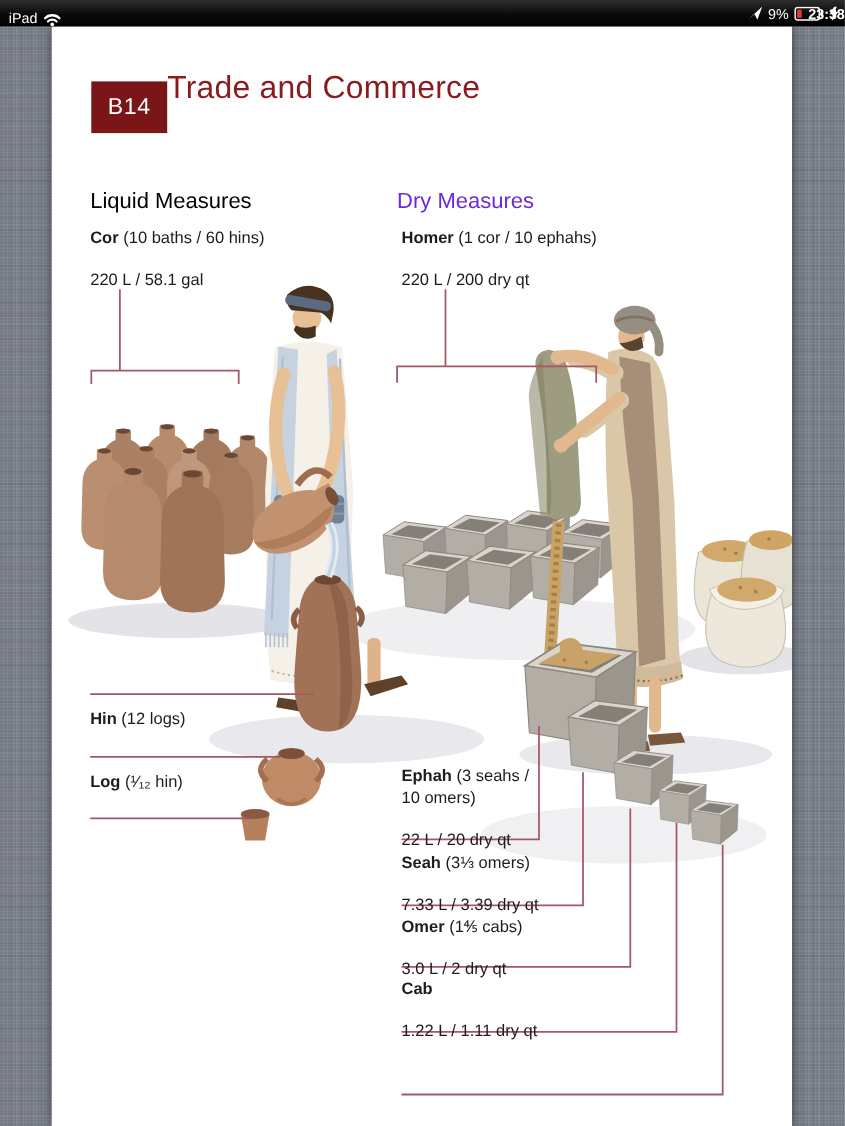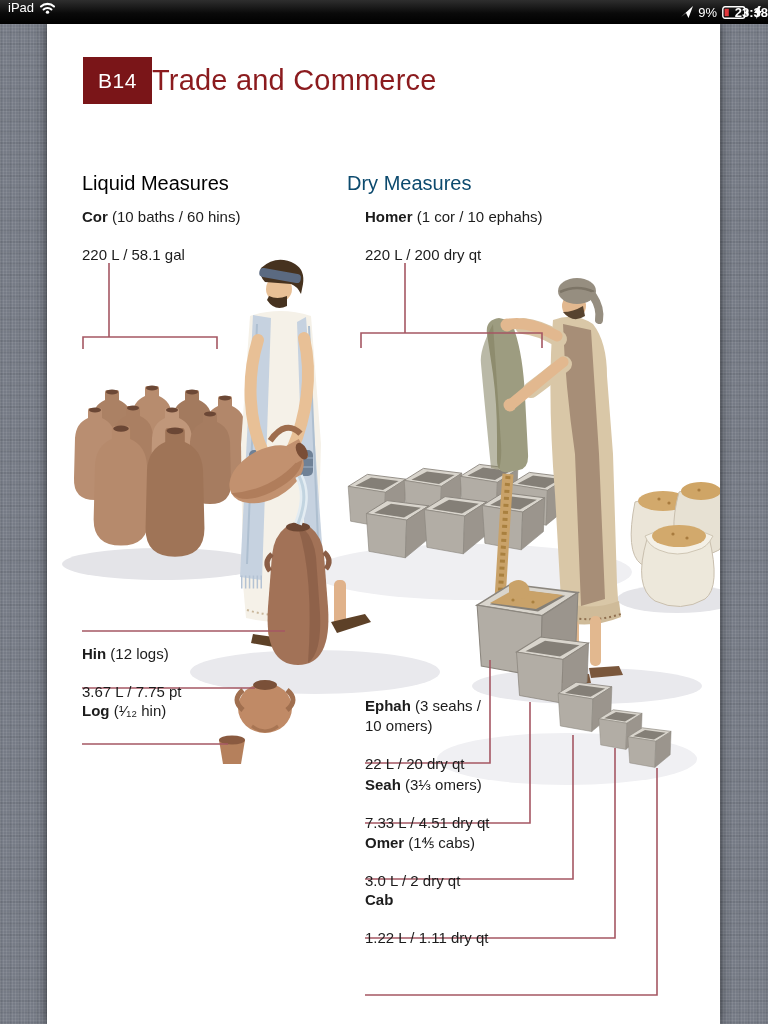--- a/index.html
+++ b/index.html
@@ -12,31 +12,31 @@
       repeating-linear-gradient(0deg, rgba(255,255,255,.06) 0 1px, transparent 1px 3px),
       repeating-linear-gradient(90deg, rgba(0,0,0,.06) 0 2px, transparent 2px 9px),
       repeating-linear-gradient(0deg, rgba(0,0,0,.05) 0 2px, transparent 2px 11px);
   }
   
   .statusbar{
     position:absolute;left:0;top:0;width:768px;height:24px;
     background:linear-gradient(#2e2e2e 0%,#0a0a0a 55%,#000 100%);
     color:#fff;font-size:13px;display:flex;align-items:center;z-index:50;
   }
-  .sb-left{position:absolute;left:8px;top:0;height:24px;display:flex;align-items:flex-start;gap:5px;}
+  .sb-left{position:absolute;left:8px;top:0;height:24px;display:flex;align-items:flex-end;gap:5px;}
   .sb-center{position:absolute;left:0;width:100%;text-align:right;font-weight:700;}
   .sb-right{position:absolute;right:6px;top:0;height:24px;display:flex;align-items:center;gap:5px;}
   .sb-right svg,.sb-left svg{display:block;}
   
   .page{
     position:absolute;left:47px;top:24px;width:673px;height:1000px;
     background:#fff;box-shadow:0 0 10px rgba(0,0,0,.55);
   }
   .badge{
-    position:absolute;left:36px;top:33px;width:69px;height:47px;
+    position:absolute;left:36px;top:50px;width:69px;height:47px;
     display:flex;align-items:center;justify-content:center;
     color:#fff;font-size:21px;letter-spacing:.5px;text-align:right;
   }
   .title{
     position:absolute;left:105px;top:40px;font-size:29px;letter-spacing:.2px;
   }
   .col-head{position:absolute;font-size:20px;}
   .lbl{position:absolute;font-size:15px;line-height:20px;color:#1c1c1c;}
   .lbl b{font-weight:700;}
   .lbl .val{display:block;margin-top:18px;}
@@ -70,21 +70,21 @@
     </svg>
   </div>
 </div>
 
 <div class="page">
 
   <div class="badge" style="background:#7A1518">B14</div>
   <div class="title" style="color:#8B1B1E">Trade and Commerce</div>
 
   <div class="col-head" style="left:35px;top:148px;color:#000000">Liquid Measures</div>
-  <div class="col-head" style="left:300px;top:148px;color:#0c4a6e">Dry Measures</div>
+  <div class="col-head" style="left:314px;top:148px;color:#6d28d9">Dry Measures</div>
 
   <svg class="illus" width="673" height="1000" viewBox="0 0 673 1000">
     <defs>
       <g id="jar">
         <path d="M15,0 h10 q2,0 2,3 v7 q12,5 13,20 l1,40 q1,22 -21,22 q-22,0 -21,-22 l1,-40 q1,-15 13,-20 v-7 q0,-3 2,-3 z"></path>
         <ellipse cx="20" cy="2" rx="6" ry="2.4" fill="#6b4735"></ellipse>
       </g>
       <g id="cube">
         <path d="M2,24 L34,4 L98,12 L64,34 Z" fill="#d9d5cd" stroke="#8b867e" stroke-width="1.5"></path>
         <path d="M2,24 L64,34 L62,92 L6,82 Z" fill="#b2ada5" stroke="#8b867e" stroke-width="1"></path>
@@ -246,32 +246,31 @@
   <div class="lbl" style="left:35px;top:183px;width:240px">
     <span><b>Cor</b><span> (10 baths / 60 hins)</span></span>
     <span class="val">220 L / 58.1 gal</span>
   </div>
   <div class="lbl" style="left:318px;top:183px;width:250px">
     <span><b>Homer</b><span> (1 cor / 10 ephahs)</span></span>
     <span class="val">220 L / 200 dry qt</span>
   </div>
   <div class="lbl" style="left:35px;top:620px;width:200px">
     <span><b>Hin</b><span> (12 logs)</span></span>
-    <span class="val">3.67 L / 7.75 pt</span>
   </div>
   <div class="lbl" style="left:35px;top:677px;width:200px">
     <span><b>Log</b><span> (¹⁄₁₂ hin)</span></span>
   </div>
   <div class="lbl" style="left:318px;top:672px;width:132px">
     <span><b>Ephah</b><span> (3 seahs / 10 omers)</span></span>
     <span class="val">22 L / 20 dry qt</span>
   </div>
   <div class="lbl" style="left:318px;top:751px;width:200px">
     <span><b>Seah</b><span> (3⅓ omers)</span></span>
-    <span class="val">7.33 L / 4.51 dry qt</span>
+    <span class="val">7.33 L / 3.39 dry qt</span>
   </div>
   <div class="lbl" style="left:318px;top:809px;width:200px">
     <span><b>Omer</b><span> (1⅘ cabs)</span></span>
     <span class="val">3.0 L / 2 dry qt</span>
   </div>
   <div class="lbl" style="left:318px;top:866px;width:200px">
     <span><b>Cab</b><span></span></span>
     <span class="val">1.22 L / 1.11 dry qt</span>
   </div>
 

